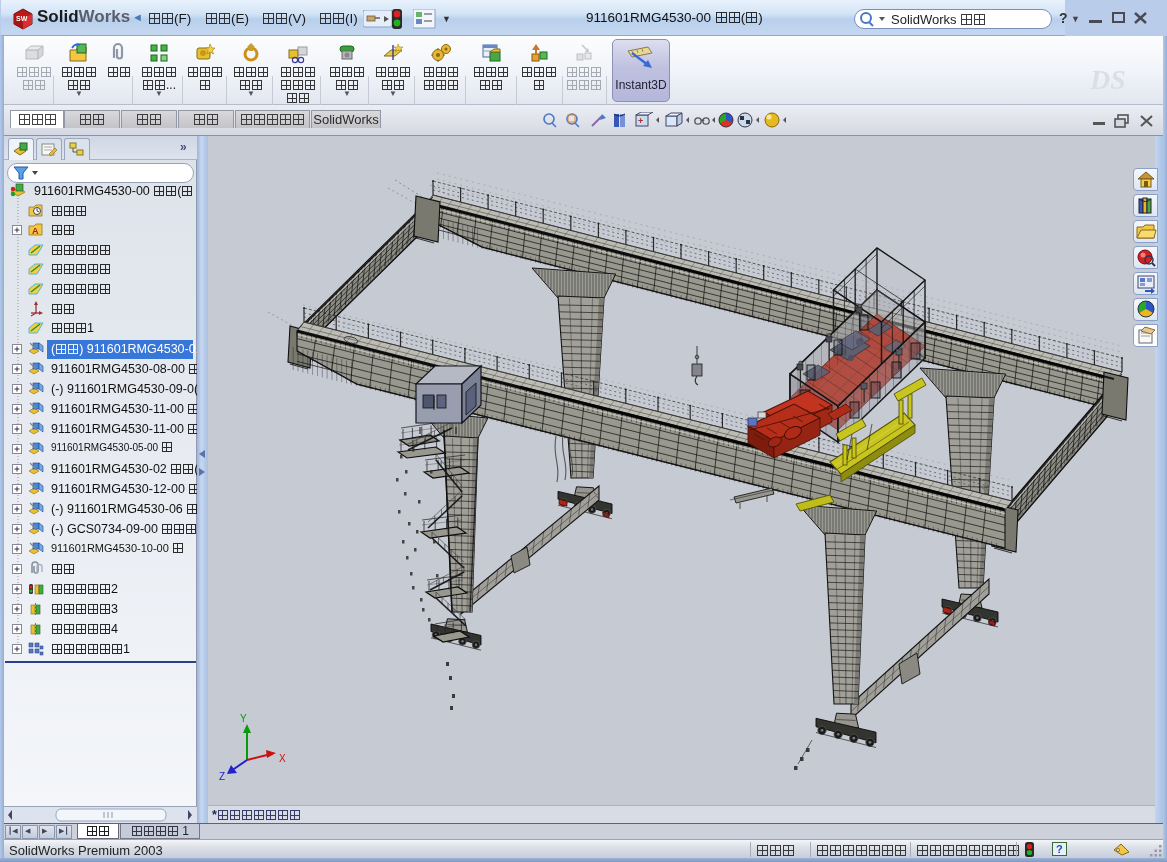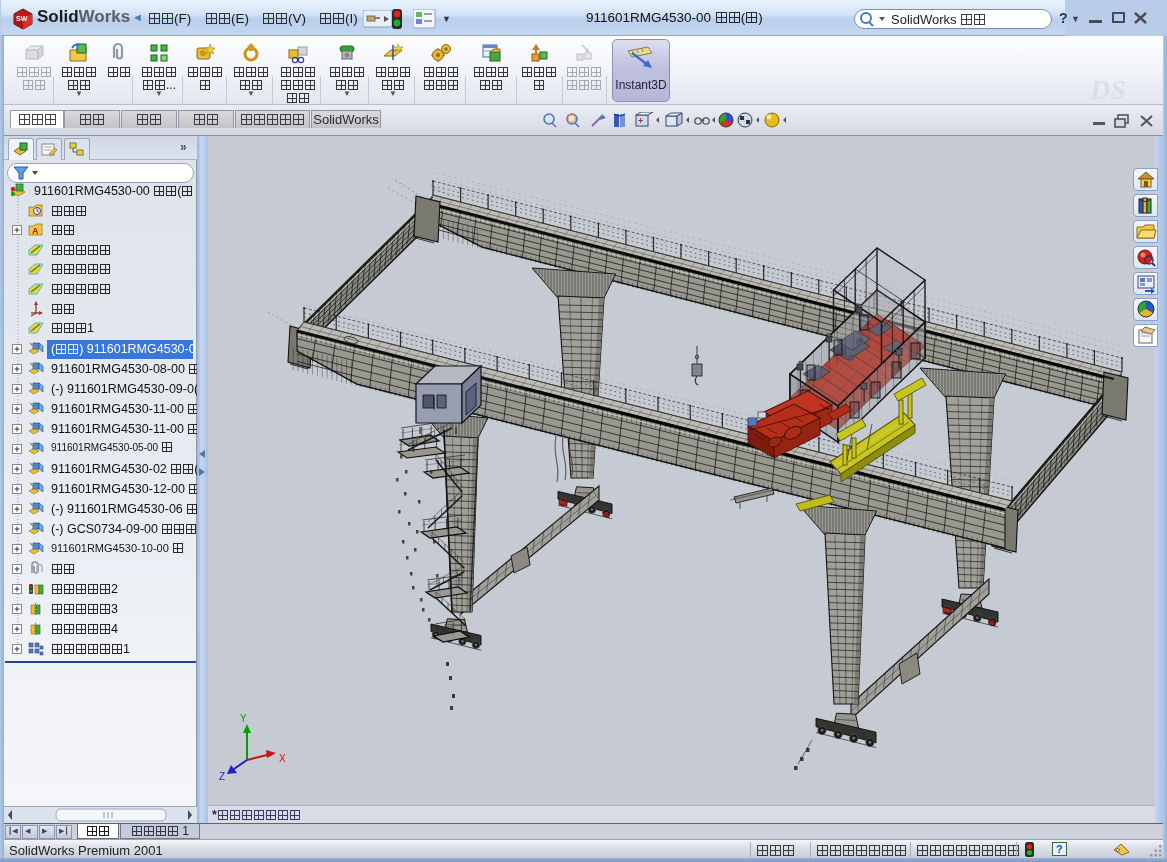--- a/index.html
+++ b/index.html
@@ -192,21 +192,21 @@
       <polygon points="2,6 22,2 26,8 6,12" fill="#e8d898" stroke="#8a7a40"></polygon>
       <g stroke="#8a7a40" stroke-width="0.8">
         <line x1="6" y1="6" x2="7" y2="9"></line>
         <line x1="11" y1="5" x2="12" y2="8"></line>
         <line x1="16" y1="4" x2="17" y2="7"></line>
       </g>
       <line x1="6" y1="8" x2="22" y2="20" stroke="#3a6ad8" stroke-width="2.4"></line>
       <polygon points="26,23 17,21 22,15" fill="#3a6ad8"></polygon>
     </svg>
 <span class="abs" style="left:611px;top:42px;width:52px;text-align:center;font-size:12px;color:#223">Instant3D</span>
-<span class="abs" style="left:1086px;top:38px;font-size:28px;font-style:italic;font-weight:bold;color:#dcdee6;font-family:'Liberation Serif',serif">DS</span>
+<span class="abs" style="left:1086px;top:28px;font-size:28px;font-style:italic;font-weight:bold;color:#dcdee6;font-family:'Liberation Serif',serif">DS</span>
 </div>
 <div id="band">
 <div class="tab act" style="left:6px;width:54px"><i class="h " style="width:11px;height:11px"></i><i class="h " style="width:11px;height:11px"></i><i class="h " style="width:11px;height:11px"></i></div>
 <div class="tab" style="left:60px;width:56px"><i class="h " style="width:11px;height:11px"></i><i class="h " style="width:11px;height:11px"></i></div>
 <div class="tab" style="left:117px;width:56px"><i class="h " style="width:11px;height:11px"></i><i class="h " style="width:11px;height:11px"></i></div>
 <div class="tab" style="left:174px;width:56px"><i class="h " style="width:11px;height:11px"></i><i class="h " style="width:11px;height:11px"></i></div>
 <div class="tab" style="left:231px;width:75px"><i class="h " style="width:11px;height:11px"></i><i class="h " style="width:11px;height:11px"></i><i class="h " style="width:11px;height:11px"></i><i class="h " style="width:11px;height:11px"></i><i class="h " style="width:11px;height:11px"></i></div>
 <div class="tab" style="left:307px;width:70px">SolidWorks</div>
 <svg class="abs" style="left:536px;top:7px" width="250" height="18">
       <g fill="none" stroke="#4878c8" stroke-width="1.6">
@@ -2380,21 +2380,21 @@
 <div class="abs" style="left:35px;top:1px;width:16px;height:14px;background:linear-gradient(180deg,#dfe5f0,#c2cbdc);border:1px solid #8a96ae"></div>
 <div class="abs" style="left:52px;top:1px;width:16px;height:14px;background:linear-gradient(180deg,#dfe5f0,#c2cbdc);border:1px solid #8a96ae"></div>
 <span class="abs" style="left:4px;top:3px;font-size:7px;color:#445">┃◀</span>
 <span class="abs" style="left:21px;top:3px;font-size:7px;color:#445">◀</span>
 <span class="abs" style="left:38px;top:3px;font-size:7px;color:#445">▶</span>
 <span class="abs" style="left:55px;top:3px;font-size:7px;color:#445">▶┃</span>
 <div class="abs" style="left:73px;top:0;width:42px;height:15px;background:#fff;border:1px solid #667;border-top:none;font-size:12px;text-align:center"><i class="h " style="width:10px;height:10px"></i><i class="h " style="width:10px;height:10px"></i></div>
 <div class="abs" style="left:116px;top:0;width:80px;height:15px;background:#c5cbd8;border:1px solid #778;border-top:none;font-size:12px;text-align:center;color:#223"><i class="h " style="width:10px;height:10px"></i><i class="h " style="width:10px;height:10px"></i><i class="h " style="width:10px;height:10px"></i><i class="h " style="width:10px;height:10px"></i> 1</div>
 </div>
 <div id="status">
-<span class="abs tt" style="left:5px;top:3px">SolidWorks Premium 2001</span>
+<span class="abs tt" style="left:5px;top:3px">SolidWorks Premium 2003</span>
 <span class="abs tt" style="left:752px;top:3px"><i class="h " style="width:11px;height:11px"></i><i class="h " style="width:11px;height:11px"></i><i class="h " style="width:11px;height:11px"></i></span>
 <span class="abs tt" style="left:812px;top:3px"><i class="h " style="width:11px;height:11px"></i><i class="h " style="width:11px;height:11px"></i><i class="h " style="width:11px;height:11px"></i><i class="h " style="width:11px;height:11px"></i><i class="h " style="width:11px;height:11px"></i><i class="h " style="width:11px;height:11px"></i><i class="h " style="width:11px;height:11px"></i></span>
 <span class="abs tt" style="left:912px;top:3px"><i class="h " style="width:11px;height:11px"></i><i class="h " style="width:11px;height:11px"></i><i class="h " style="width:11px;height:11px"></i><i class="h " style="width:11px;height:11px"></i><i class="h " style="width:11px;height:11px"></i><i class="h " style="width:11px;height:11px"></i><i class="h " style="width:11px;height:11px"></i><i class="h " style="width:11px;height:11px"></i></span>
 <div class="abs" style="left:746px;top:2px;width:1px;height:15px;background:#aab"></div>
 <div class="abs" style="left:806px;top:2px;width:1px;height:15px;background:#aab"></div>
 <div class="abs" style="left:906px;top:2px;width:1px;height:15px;background:#aab"></div>
 <div class="abs" style="left:1012px;top:2px;width:1px;height:15px;background:#aab"></div>
 <svg class="abs" style="left:1020px;top:2px" width="12" height="16">
       <rect x="1" y="0" width="9" height="15" rx="2.5" fill="#2a2a2a"></rect>
       <circle cx="5.5" cy="4.5" r="2.6" fill="#e02020"></circle>

